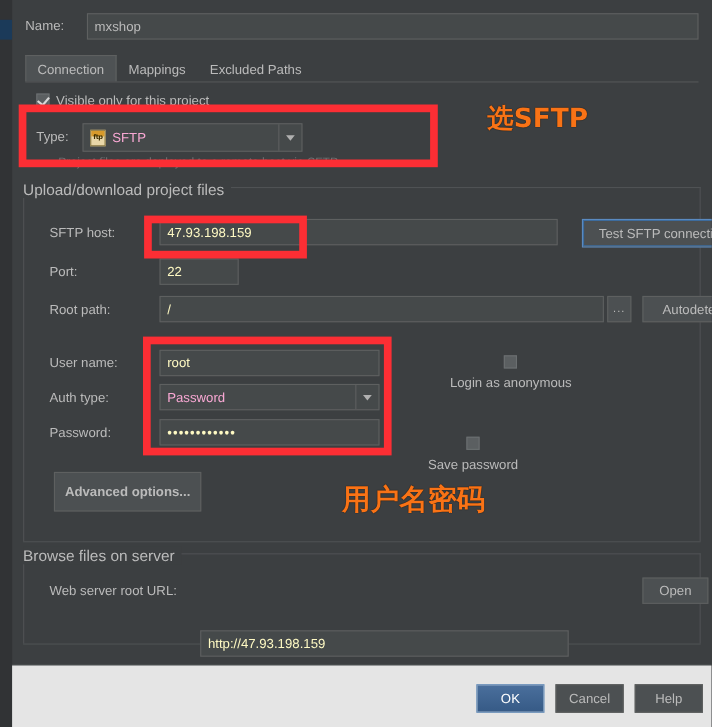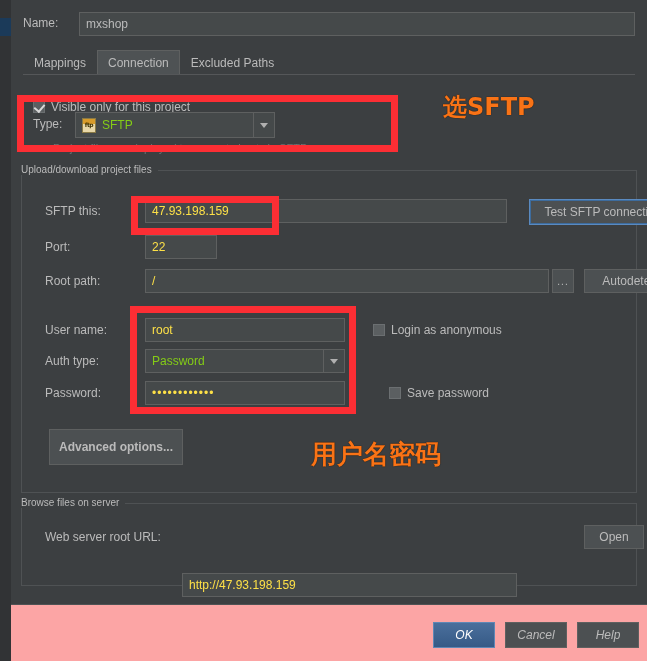--- a/index.html
+++ b/index.html
@@ -99,21 +99,21 @@
     position: absolute;
     left: 12px; top: 74px;
     width: 612px; height: 1px;
     background: #555759;
   }
 
   
   .vis-row {
     position: absolute;
     left: 22px; top: 84px;
-    display: flex; align-items: center; gap: 6px; margin-top: 16px;
+    display: flex; align-items: center; gap: 6px;
   }
   .cbx {
     width: 12px; height: 12px;
     background: #5b5f61;
     border: 1px solid #6b6f71;
     box-sizing: border-box;
     position: relative;
     flex: none;
   }
   .cbx.checked::after {
@@ -141,21 +141,21 @@
     position: absolute;
     background: #45494a;
     border: 1px solid #5e6060;
     box-sizing: border-box;
     display: flex;
     align-items: center;
   }
   .combo .combo-text {
     flex: 1;
     padding-left: 6px;
-    color: #84cc16;
+    color: #f9a8d4;
     overflow: hidden;
     white-space: nowrap;
   }
   .combo .arrow-btn {
     width: 20px;
     height: 100%;
     border-left: 1px solid #5e6060;
     display: flex;
     align-items: center;
     justify-content: center;
@@ -203,21 +203,21 @@
     position: absolute;
     left: 42px; top: 142px;
     color: #6e7173;
     font-size: 11px;
   }
 
   
   .group-title {
     position: absolute;
     color: #bbbbbb;
-    font-size: 10px;
+    font-size: 14px;
     background: #3c3f41;
     padding-right: 6px;
     z-index: 3;
   }
   .group-line {
     position: absolute;
     height: 1px;
     background: #4f5254;
   }
 
@@ -226,21 +226,21 @@
     position: absolute;
     left: 0; top: 5px;
     color: #bbbbbb;
     white-space: nowrap;
   }
   .finput {
     position: absolute;
     background: #45494a;
     border: 1px solid #5e6060;
     box-sizing: border-box;
-    color: #fde047;
+    color: #fef9c3;
     font-family: "Liberation Sans", sans-serif;
     font-size: 12px;
     padding: 0 6px;
     line-height: 22px;
     height: 24px;
     overflow: hidden;
     white-space: nowrap;
   }
   .btn {
     background: #4c5052;
@@ -304,43 +304,42 @@
   .bottom-sep {
     position: absolute;
     left: 0; top: 604px;
     width: 636px; height: 1px;
     background: #4f5254;
   }
   .bottom-bar {
     position: absolute;
     left: 0; top: 605px;
     width: 636px; height: 56px;
-    background: #fca5a5;
-    font-style: italic;
+    background: #e5e5e5;
   }
 </style>
 </head>
 <body>
 
 <div id="root">
 
   <div class="left-rail">
     <div class="rail-selected"></div>
   </div>
 
   <div class="dialog">
 
     <div class="name-row">
       <div class="name-label">Name:</div>
       <input class="name-field" type="text" value="mxshop" style="">
     </div>
 
     <div class="tabs">
+      <div class="tab selected">Connection</div>
       <div class="tab">Mappings</div>
-      <div class="tab selected">Connection</div>
       <div class="tab">Excluded Paths</div>
     </div>
     <div class="tabs-underline"></div>
 
     <div class="vis-row">
       <div class="cbx checked"></div>
       <div>Visible only for this project</div>
     </div>
 
     <div class="type-row">
@@ -357,60 +356,60 @@
     </div>
     <div class="type-hint">Project files are deployed to a remote host via SFTP</div>
 
     <div class="group-title" style="left:10px; top:164px;">Upload/download project files</div>
     <div class="group-line" style="left:10px; top:170px; width:616px;"></div>
     <div class="group-line" style="left:10px; top:170px; width:1px; height:322px;"></div>
     <div class="group-line" style="left:625px; top:170px; width:1px; height:322px;"></div>
     <div class="group-line" style="left:10px; top:492px; width:616px;"></div>
 
     <div class="frow" style="left:34px; top:199px; width:590px;">
-      <div class="flabel">SFTP this:</div>
+      <div class="flabel">SFTP host:</div>
       <input class="finput" style="left: 100px; top: 0px; width: 362px;" type="text" value="47.93.198.159">
       <div class="btn focused" style="position:absolute; left:484px; top:0; width:158px; height:26px;">Test SFTP connection...</div>
     </div>
 
     <div class="frow" style="left:34px; top:235px; width:590px;">
       <div class="flabel">Port:</div>
       <input class="finput" style="left: 100px; top: 0px; width: 72px;" type="text" value="22">
     </div>
 
     <div class="frow" style="left:34px; top:269px; width:600px;">
       <div class="flabel">Root path:</div>
       <input class="finput" style="left: 100px; top: 0px; width: 404px;" type="text" value="/">
       <div class="dots-btn" style="position:absolute; left:507px; top:0; width:22px; height:24px;">...</div>
       <div class="btn" style="position:absolute; left:539px; top:0; width:94px; height:24px;">Autodetect</div>
     </div>
 
     <div class="frow" style="left:34px; top:318px; width:590px;">
       <div class="flabel">User name:</div>
       <input class="finput" style="left: 100px; top: 0px; width: 200px;" type="text" value="root">
-      <div class="chk-row" style="left:328px; top:5px;">
+      <div class="chk-row" style="left:364px; top:5px;flex-direction:column;">
         <div class="cbx"></div>
         <div>Login as anonymous</div>
       </div>
     </div>
 
     <div class="frow" style="left:34px; top:349px; width:590px;">
       <div class="flabel">Auth type:</div>
       <div class="combo" style="left:100px; top:0; width:200px; height:24px;">
         <div class="combo-text">Password</div>
         <div class="arrow-btn">
           <div class="arrow-glyph"></div>
         </div>
       </div>
     </div>
 
     <div class="frow" style="left:34px; top:381px; width:590px;">
       <div class="flabel">Password:</div>
       <input class="finput" style="left: 100px; top: 0px; width: 200px; letter-spacing: 1px;" type="text" value="••••••••••••">
-      <div class="chk-row" style="left:344px; top:5px;">
+      <div class="chk-row" style="left:344px; top:16px;flex-direction:column;">
         <div class="cbx"></div>
         <div>Save password</div>
       </div>
     </div>
 
     <div class="btn" style="position:absolute; left:38px; top:429px; width:134px; height:36px;font-weight:bold;">Advanced options...</div>
 
     <div class="group-title" style="left:10px; top:497px;">Browse files on server</div>
     <div class="group-line" style="left:10px; top:503px; width:616px;"></div>
     <div class="group-line" style="left:10px; top:503px; width:1px; height:82px;"></div>

